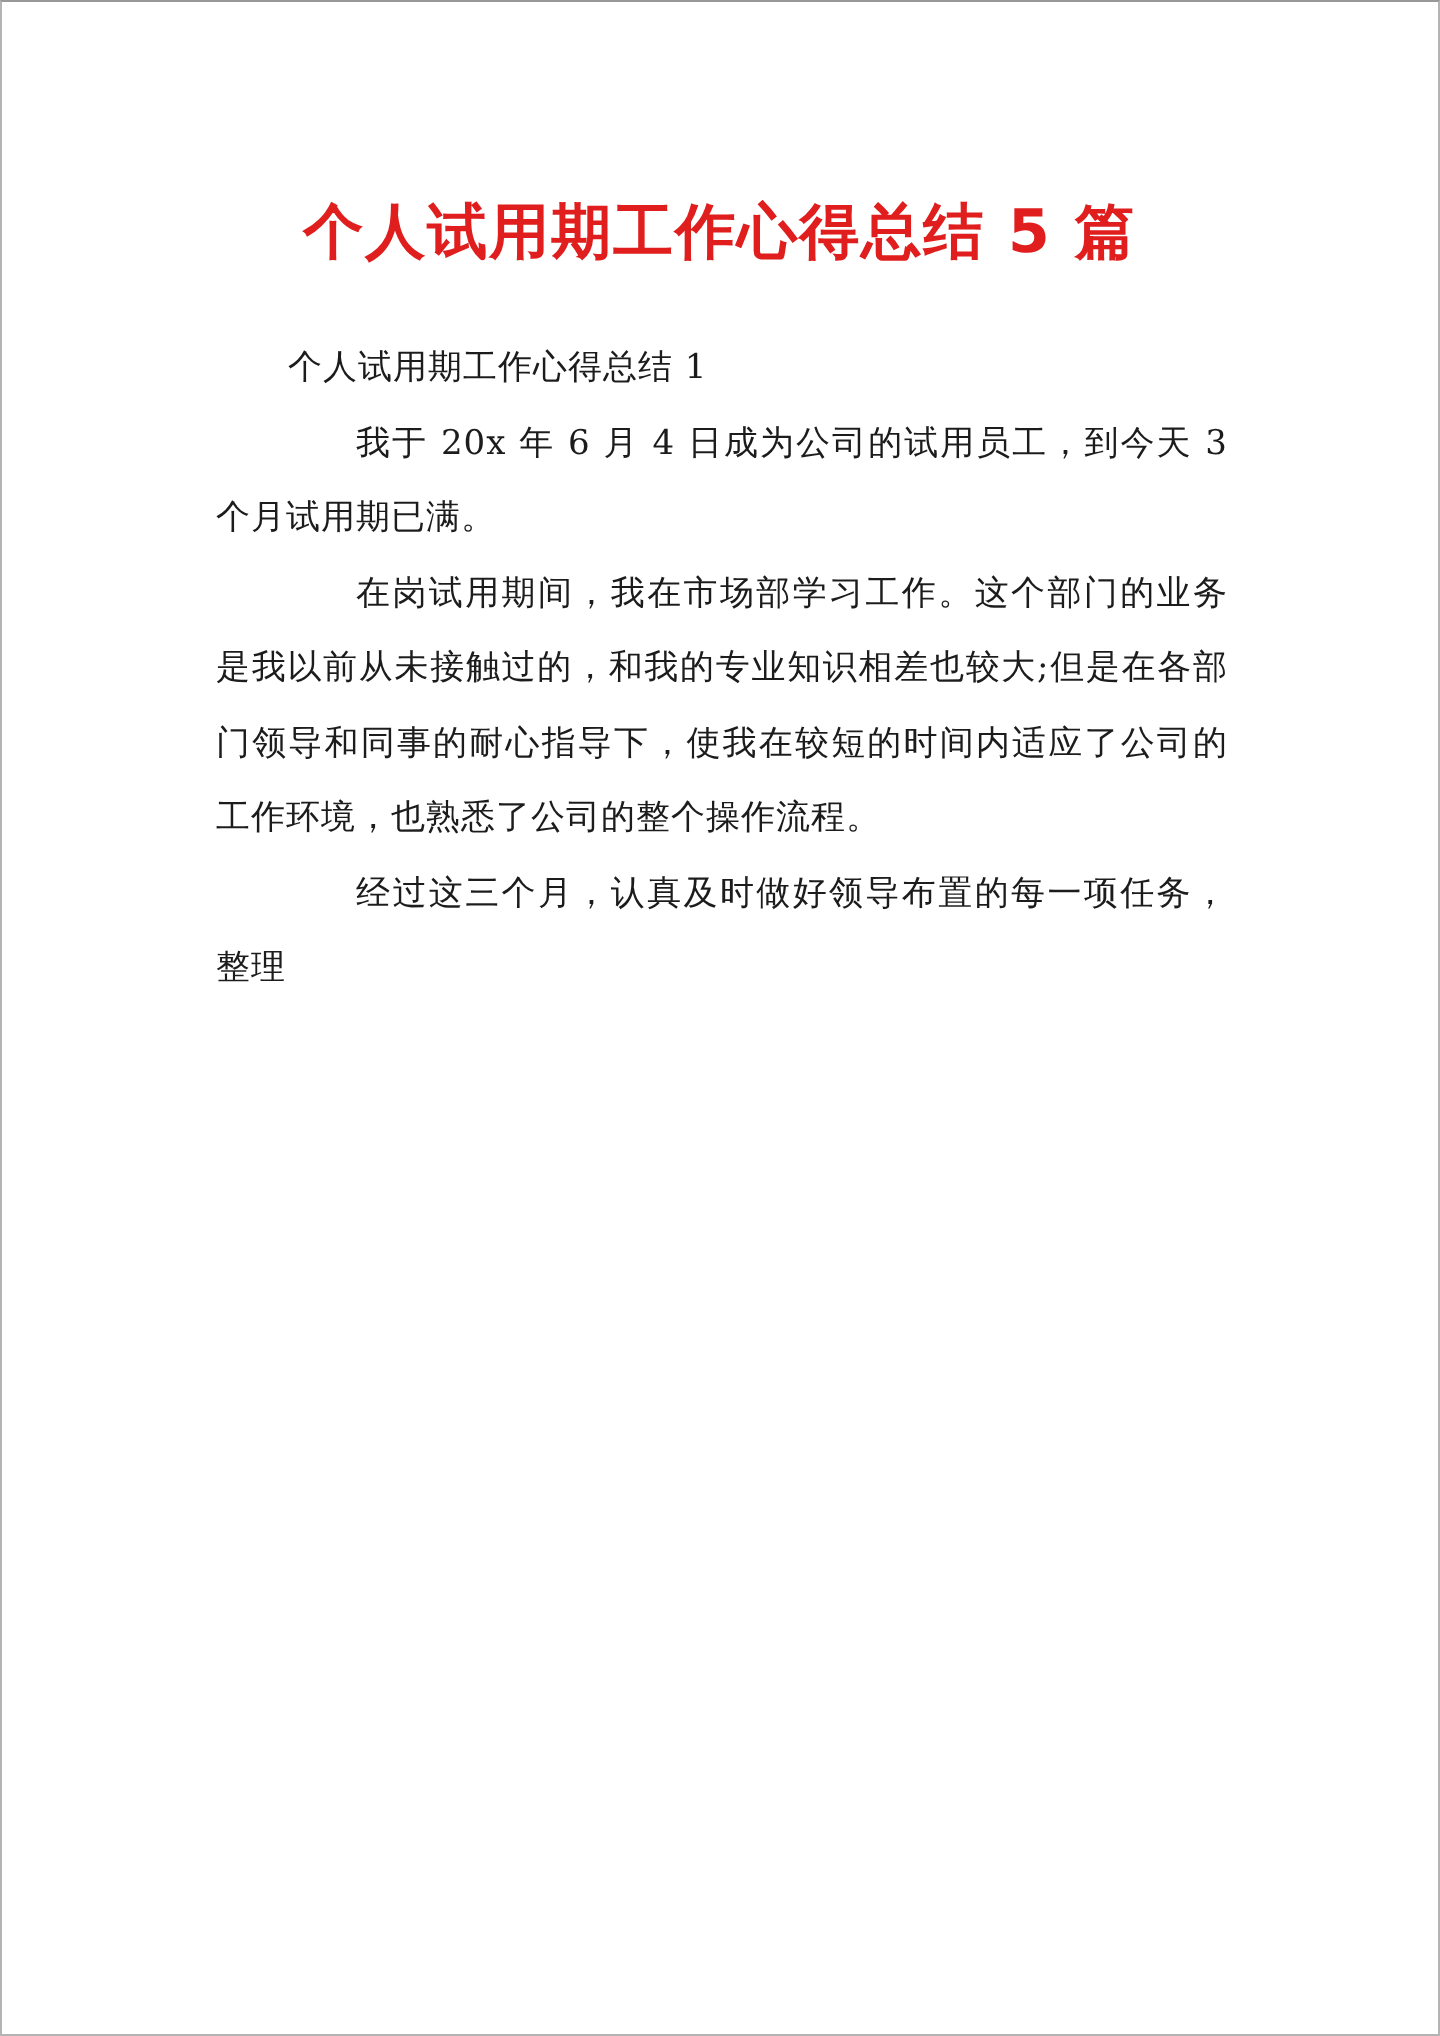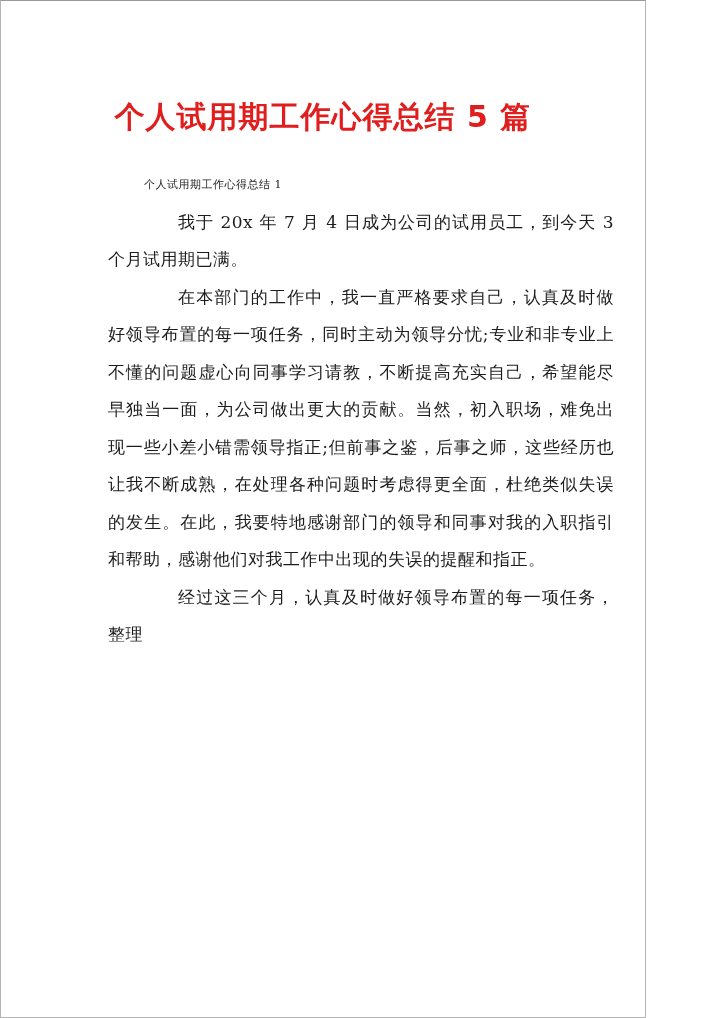--- a/index.html
+++ b/index.html
@@ -2,21 +2,21 @@
 <html><head>
 <meta charset="utf-8">
 <style>
   html, body {
     margin: 0;
     padding: 0;
     background: #ffffff;
   }
   .page {
     position: relative;
-    width: 646px;
+    width: 720px;
     height: 1018px;
     box-sizing: border-box;
     background: #ffffff;
     border: 1px solid #b4b4b4;
     border-top-color: #989898;
     overflow: hidden;
     font-family: "DejaVu Serif", serif;
   }
   .doc-title {
     margin: 0;
@@ -35,38 +35,38 @@
     font-size: 17px;
     line-height: 37.5px;
     color: #1c1c1c;
     text-align: justify;
     letter-spacing: 0.5px;
   }
   .section-heading {
     margin: 0;
     text-indent: 36px;
     font-weight: normal;
-    font-size: 11px;
+    font-size: 17px;
     line-height: 37.5px;
   }
   .doc-paragraph {
     margin: 0;
     text-indent: 70px;
   }
 </style>
 </head>
 <body>
 
 <div class="page">
   <h1 class="doc-title" style="color: rgb(224, 30, 30);">个人试用期工作心得总结 5 篇</h1>
 
   <div class="doc-body" style="color: rgb(28, 28, 28);">
     <p class="section-heading">个人试用期工作心得总结 1</p>
 
-    <p class="doc-paragraph">我于 20x 年 7 月 4 日成为公司的试用员工，到今天 3 个月试用期已满。</p>
+    <p class="doc-paragraph">我于 20x 年 6 月 4 日成为公司的试用员工，到今天 3 个月试用期已满。</p>
 
 
+    <p class="doc-paragraph">在岗试用期间，我在市场部学习工作。这个部门的业务是我以前从未接触过的，和我的专业知识相差也较大;但是在各部门领导和同事的耐心指导下，使我在较短的时间内适应了公司的工作环境，也熟悉了公司的整个操作流程。</p>
 
-    <p class="doc-paragraph">在本部门的工作中，我一直严格要求自己，认真及时做好领导布置的每一项任务，同时主动为领导分忧;专业和非专业上不懂的问题虚心向同事学习请教，不断提高充实自己，希望能尽早独当一面，为公司做出更大的贡献。当然，初入职场，难免出现一些小差小错需领导指正;但前事之鉴，后事之师，这些经历也让我不断成熟，在处理各种问题时考虑得更全面，杜绝类似失误的发生。在此，我要特地感谢部门的领导和同事对我的入职指引和帮助，感谢他们对我工作中出现的失误的提醒和指正。</p>
 
     <p class="doc-paragraph">经过这三个月，认真及时做好领导布置的每一项任务，整理</p>
   </div>
 </div>
 
 </body></html>

